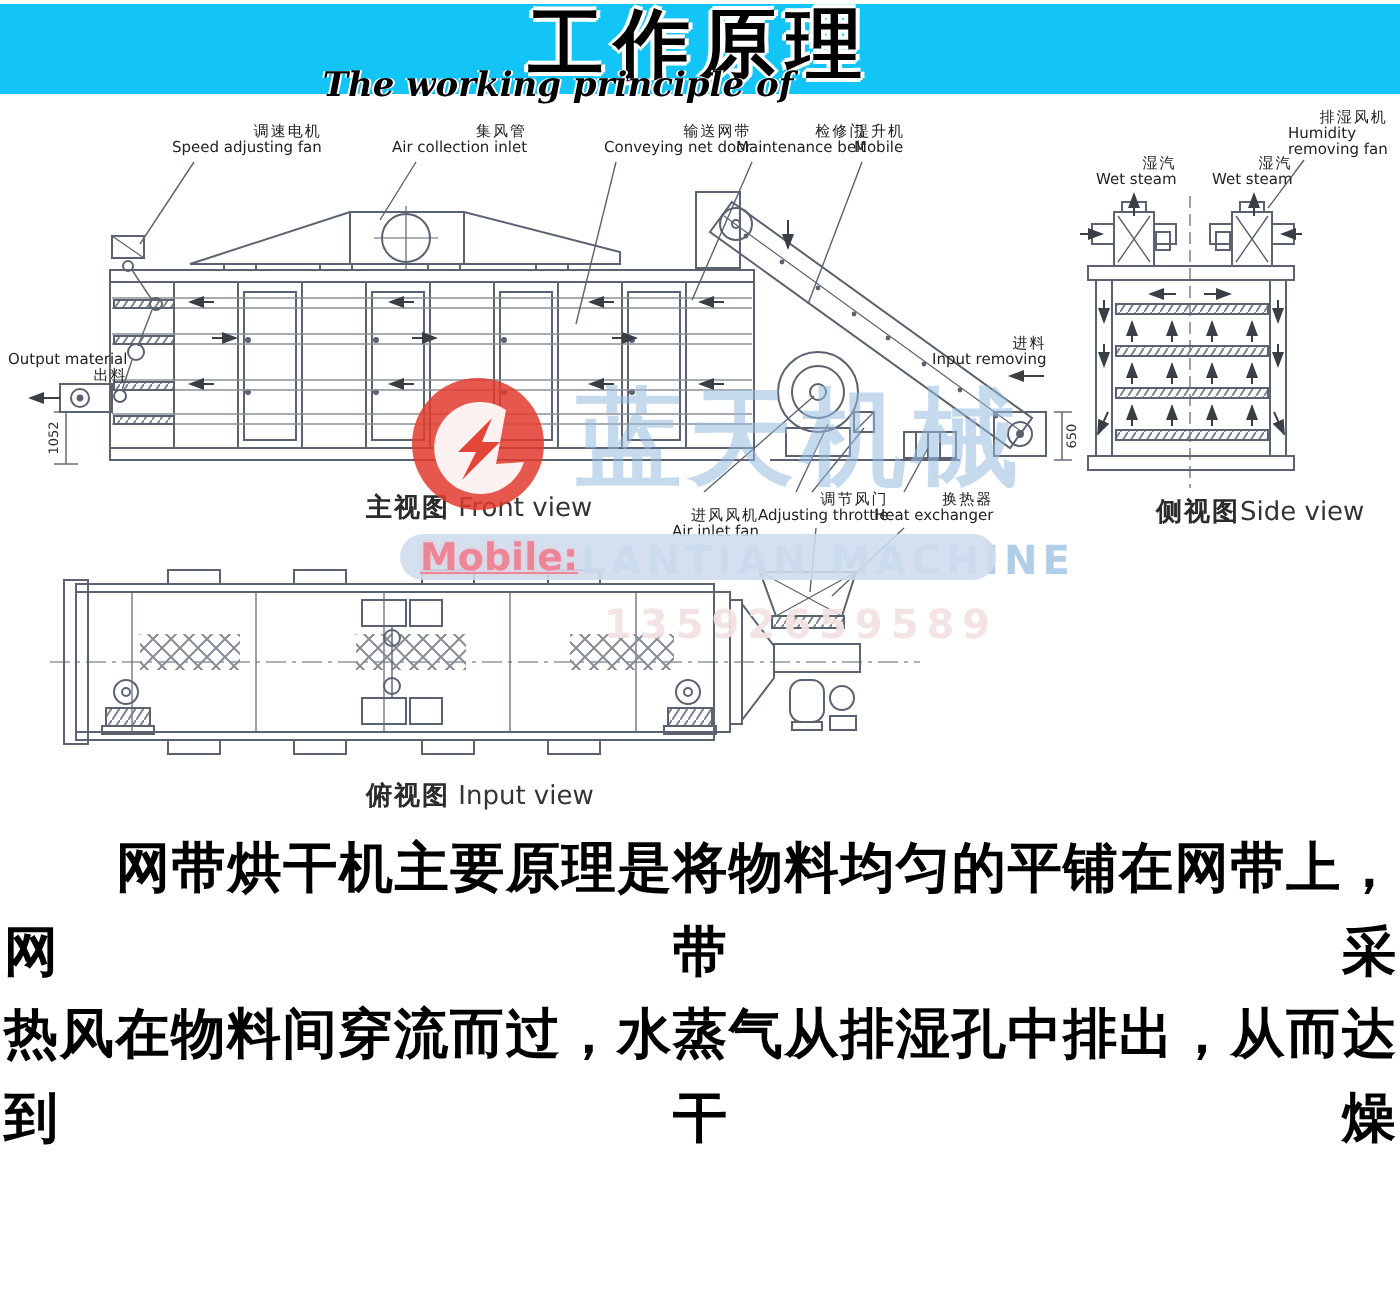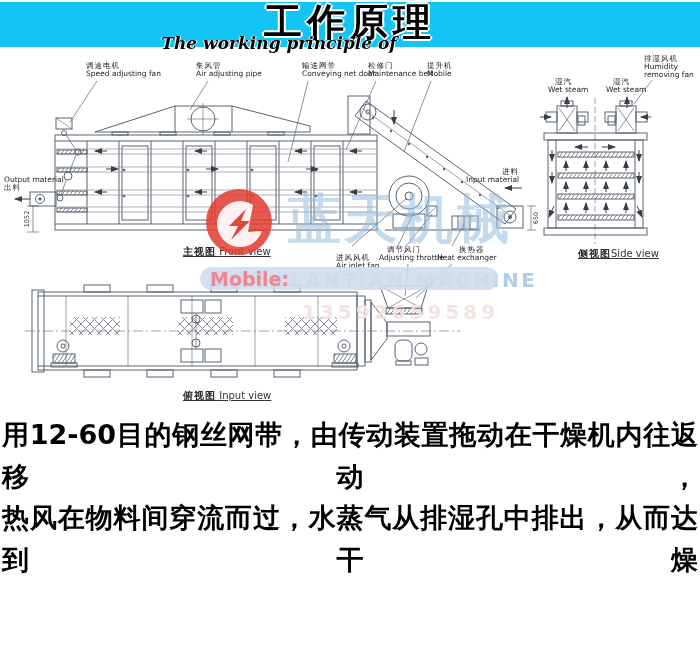--- a/index.html
+++ b/index.html
@@ -9,34 +9,34 @@
   .banner-band{position:absolute;left:0;top:2px;width:700px;height:45px;}
   .banner-title{position:absolute;left:0;top:-3px;width:700px;text-align:center;
       font-size:38px;font-weight:900;letter-spacing:5px;color:#000;
       text-shadow:-2px 0 0 #fff,2px 0 0 #fff,0 -2px 0 #fff,0 2px 0 #fff,-1px -1px 0 #fff,1px 1px 0 #fff;}
   .banner-sub{position:absolute;left:0;top:33px;width:558px;text-align:center;
       font-size:17px;font-style:italic;font-weight:bold;color:#000;
       font-family:"DejaVu Serif","Liberation Serif",serif;
       text-shadow:-1px 0 0 #fff,1px 0 0 #fff;}
   
   .lbl{position:absolute;color:#222;line-height:1.05;white-space:nowrap;}
-  .lbl .cn{display:block;font-size:7.5px;letter-spacing:1px;}
+  .lbl .cn{display:block;font-size:7.5px;letter-spacing:1px;text-align:right;}
   .lbl .en{display:block;font-size:7.5px;}
-  .view-caption{position:absolute;color:#333;font-size:10px;white-space:nowrap;text-decoration:underline;}
+  .view-caption{position:absolute;color:#333;font-size:13px;white-space:nowrap;}
   .view-caption .vc-cn{letter-spacing:1px;font-weight:bold;color:#2b2b2b;}
   .view-caption .vc-en{color:#333;}
   
   .wm-cn{position:absolute;left:288px;top:184px;font-size:53px;font-weight:bold;
       letter-spacing:3px;color:rgba(150,187,223,0.55);white-space:nowrap;text-align:right;}
   .wm-en{position:absolute;left:290px;top:232px;font-size:20px;font-weight:bold;
       letter-spacing:2.5px;color:rgba(158,194,228,0.8);white-space:nowrap;margin-top:36px;}
   .wm-capsule{position:absolute;left:200px;top:267px;width:298px;height:23px;
       border-radius:12px;background:rgba(206,220,237,0.88);}
   .wm-mobile{position:absolute;left:210px;top:268px;font-size:19px;font-weight:bold;
-      color:rgba(236,130,148,0.95);text-shadow:0 0 2px rgba(255,180,190,0.6);}
+      color:rgba(236,130,148,0.95);text-shadow:0 0 2px rgba(255,180,190,0.6);text-decoration:underline;}
   .wm-phone{position:absolute;left:302px;top:267px;font-size:20px;font-weight:bold;
       letter-spacing:4px;color:rgba(242,226,226,0.95);margin-top:33px;}
   
   .para{position:absolute;left:2px;top:414px;width:696px;color:#000;font-weight:700;
       font-size:27px;line-height:41.5px;}
   .para-line{text-align:justify;text-align-last:justify;}
   .para-line.first{text-indent:56px;}
   svg{position:absolute;left:0;top:0;}
   svg text.dim{font-size:6.5px;fill:#333;font-family:"DejaVu Sans",sans-serif;}
 </style>
@@ -327,41 +327,41 @@
 <div class="banner-band" style="background:#13c5f7"></div>
 <div class="banner-title">工作原理</div>
 <div class="banner-sub">The working principle of</div>
 
 <div class="lbl" style="left:86px;top:62px">
   <span class="cn">调速电机</span>
   <span class="en">Speed adjusting fan</span>
 </div>
 <div class="lbl" style="left:196px;top:62px">
   <span class="cn">集风管</span>
-  <span class="en">Air adjusting pipe</span>
+  <span class="en">Air collection inlet</span>
 </div>
 <div class="lbl" style="left:302px;top:62px">
   <span class="cn">输送网带</span>
   <span class="en">Conveying net door</span>
 </div>
 <div class="lbl" style="left:368px;top:62px">
   <span class="cn">检修门</span>
   <span class="en">Maintenance belt</span>
 </div>
 <div class="lbl" style="left:427px;top:62px">
   <span class="cn">提升机</span>
   <span class="en">Mobile</span>
 </div>
 <div class="lbl" style="left:4px;top:176px">
   <span class="en">Output material</span>
   <span class="cn">出料</span>
 </div>
 <div class="lbl" style="left:488px;top:168px;text-align:right">
   <span class="cn">进料</span>
-  <span class="en" style="margin-left:-22px">Input material</span>
+  <span class="en" style="margin-left:-22px">Input removing</span>
 </div>
 <div class="lbl" style="left:336px;top:254px">
   <span class="cn">进风风机</span>
   <span class="en">Air inlet fan</span>
 </div>
 <div class="lbl" style="left:379px;top:246px">
   <span class="cn" style="margin-left:8px">调节风门</span>
   <span class="en">Adjusting throttle</span>
 </div>
 <div class="lbl" style="left:437px;top:246px">
@@ -400,16 +400,16 @@
   <path d="M73,41 a23,23 0 1 0 9,26 l-14,1 z" fill="rgba(255,255,255,0.92)"></path>
   <path d="M66,45 l-17,17 h9 l-7,14 19,-19 h-9 z" fill="rgba(226,59,46,0.95)"></path>
 </svg>
 <div class="wm-cn">蓝天机械</div>
 <div class="wm-en">LANTIAN MACHINE</div>
 <div class="wm-capsule"></div>
 <div class="wm-mobile">Mobile:</div>
 <div class="wm-phone">13592659589</div>
 
 <div class="para">
-  <div class="para-line">用12-60目的钢丝网带，由传动装置拖动在干燥机内往返移动，</div>
+  <div class="para-line first">网带烘干机主要原理是将物料均匀的平铺在网带上，网带采</div>
   <div class="para-line">热风在物料间穿流而过，水蒸气从排湿孔中排出，从而达到干燥</div>
 
 </div>
 
 </body></html>

